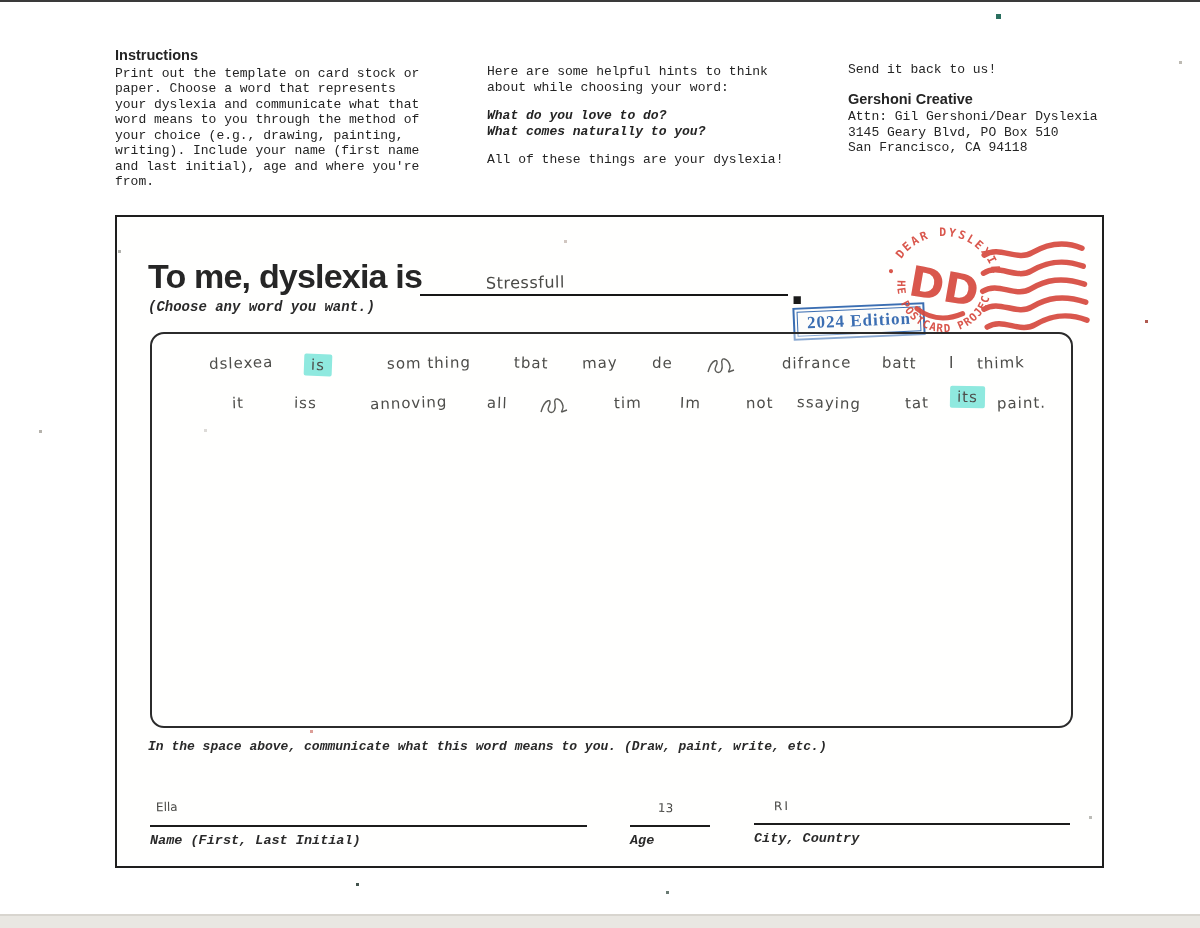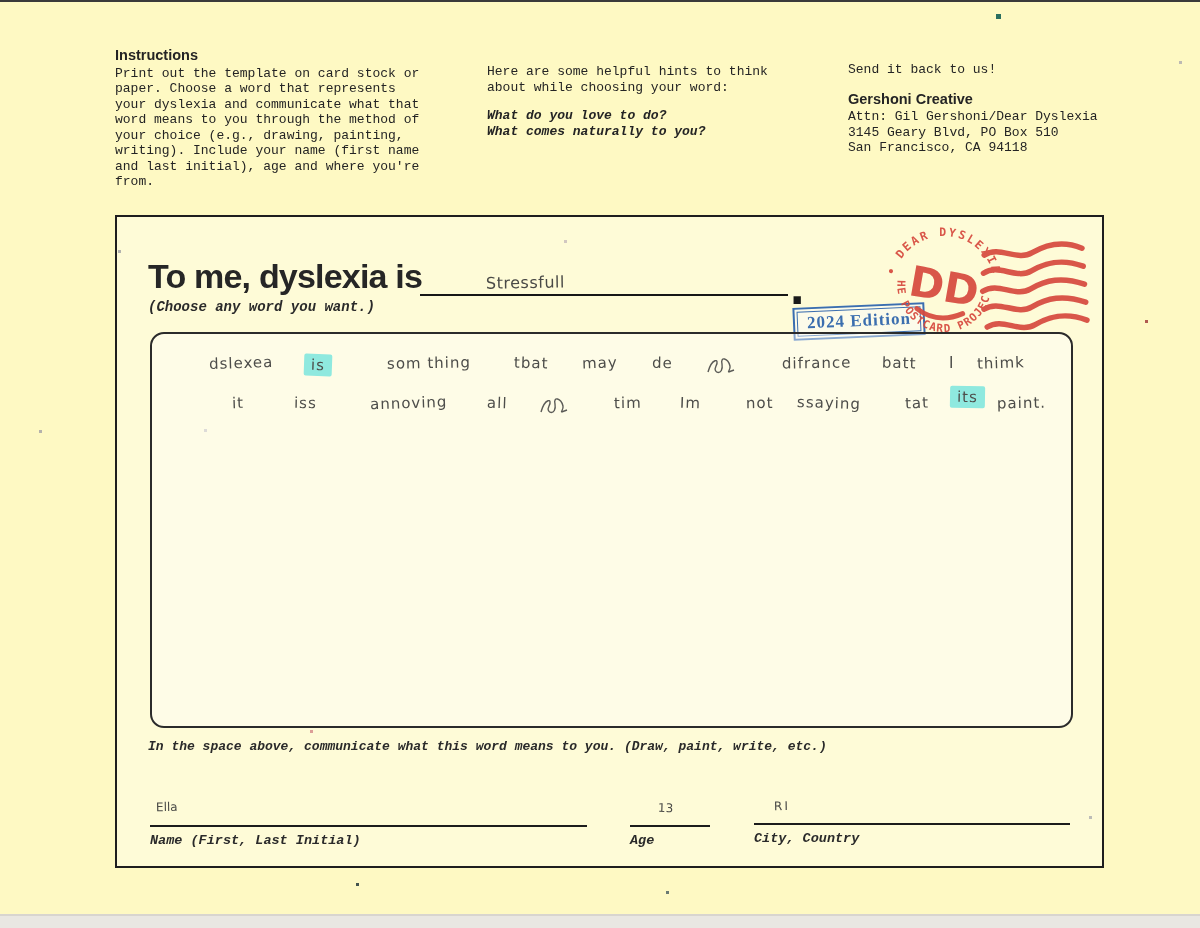--- a/index.html
+++ b/index.html
@@ -1,18 +1,18 @@
 <!DOCTYPE html>
 <html><head>
 <meta charset="utf-8">
 <style>
   * { margin:0; padding:0; box-sizing:border-box; }
   html,body { width:1200px; height:928px; }
   body { font-family:"Liberation Mono", monospace; background:#e9e7e2; }
-  .page { position:relative; width:1200px; height:916px; background:#fef9c3; overflow:hidden; color:#1f1f1f; }
+  .page { position:relative; width:1200px; height:916px; background:#ffffff; overflow:hidden; color:#1f1f1f; }
   .scan-edge-top { position:absolute; top:0; left:0; width:1200px; height:2px; background:#3a3a3a; }
   .scan-edge-bottom { position:absolute; bottom:0; left:0; width:1200px; height:2px; background:#d8d5cf; }
   .speckles { position:absolute; top:0; left:0; width:1px; height:1px;
     box-shadow: 998px 16px 0 2px #2a6f5f, 357px 884px 0 1px #44544e, 667px 892px 0 1px #6a7a73,
                 1146px 321px 0 1px #b05a50, 119px 251px 0 1px #8a8a86, 1090px 817px 0 1px #9a9a94,
                 311px 731px 0 1px #c96a62, 565px 241px 0 1px #b9a9a2, 40px 431px 0 1px #b5b2ac,
                 1180px 62px 0 1px #bdbab3, 205px 430px 0 1px #a8a49d; }
 
   
   .col { position:absolute; font-size:13px; line-height:15.5px; color:#242424; }
@@ -88,20 +88,21 @@
     <h2>Instructions</h2>
     <p>Print out the template on card stock or paper. Choose a word that represents your dyslexia and communicate what that word means to you through the method of your choice (e.g., drawing, painting, writing). Include your name (first name and last initial), age and where you're from.</p>
   </div>
 
   <div class="col col-hints">
     <p>Here are some helpful hints to think about while choosing your word:</p>
     <div class="gap"></div>
     <p class="q">What do you love to do?</p>
     <p class="q">What comes naturally to you?</p>
     <div class="gap"></div>
+    <p>All of these things are your dyslexia!</p>
   </div>
 
   <div class="col col-send">
     <p>Send it back to us!</p>
     <p class="org">Gershoni Creative</p>
     <p>Attn: Gil Gershoni/Dear Dyslexia</p>
     <p>3145 Geary Blvd, PO Box 510</p>
     <p>San Francisco, CA 94118</p>
   </div>
 

